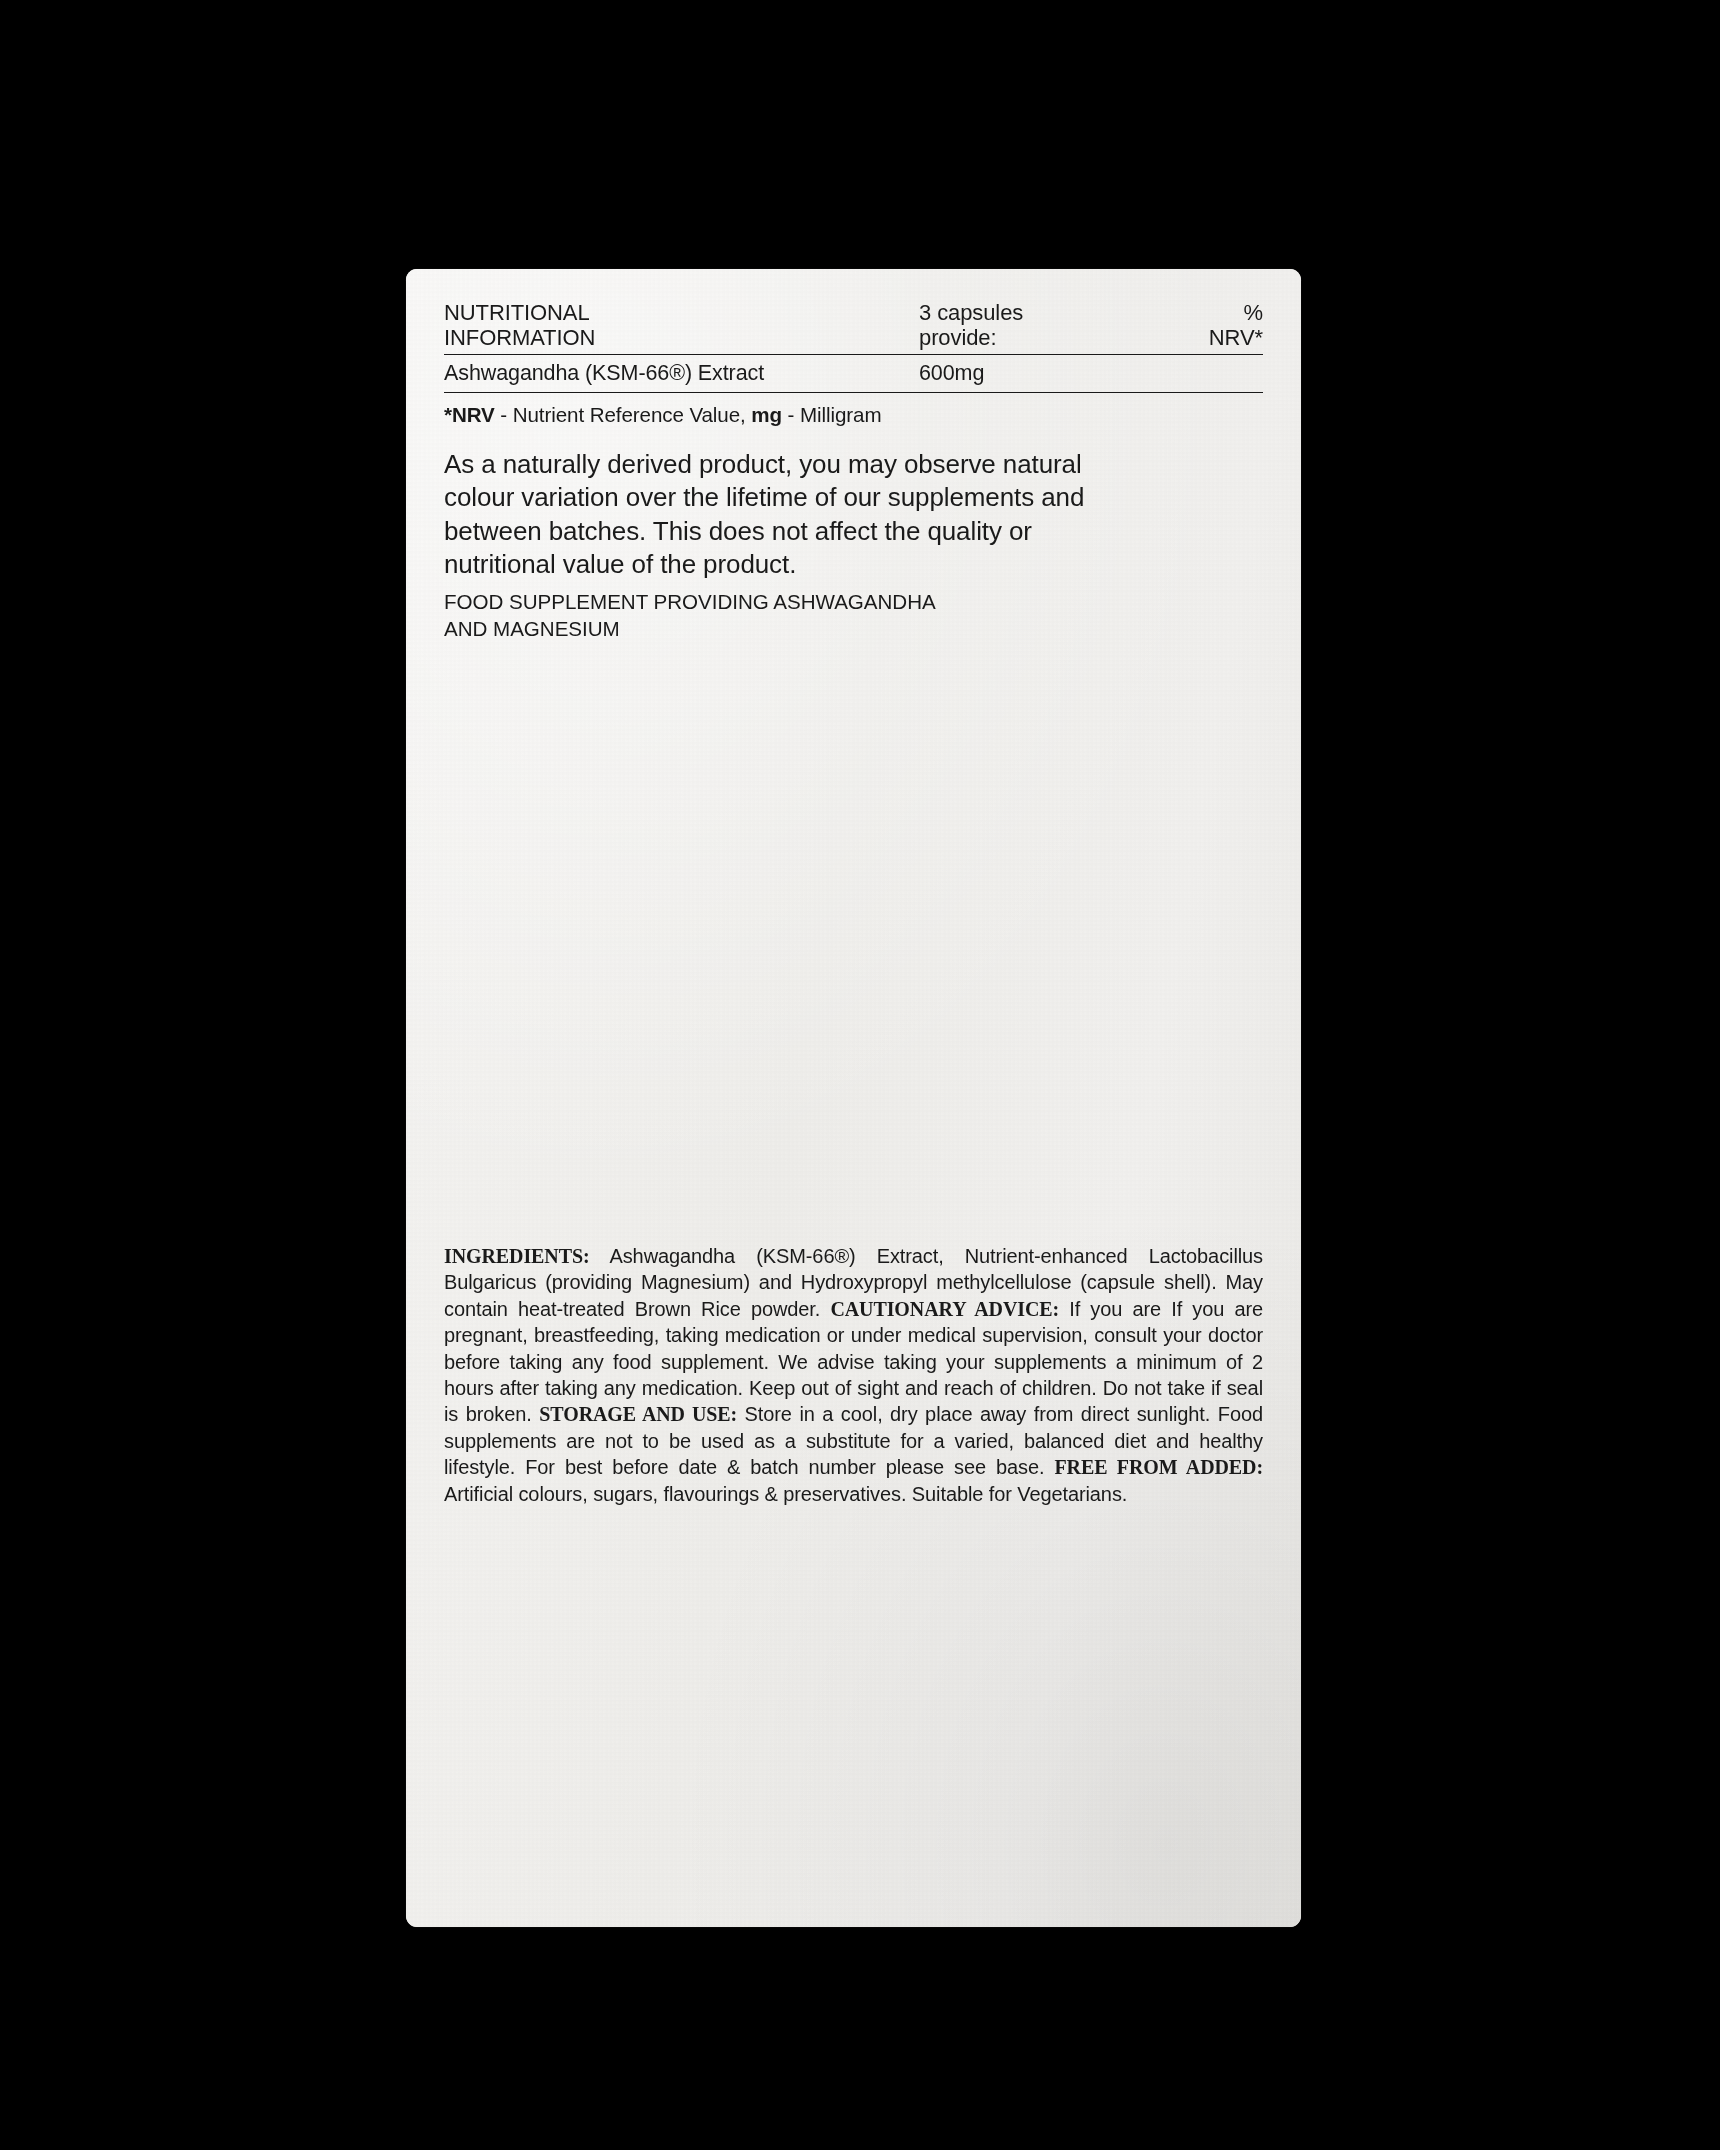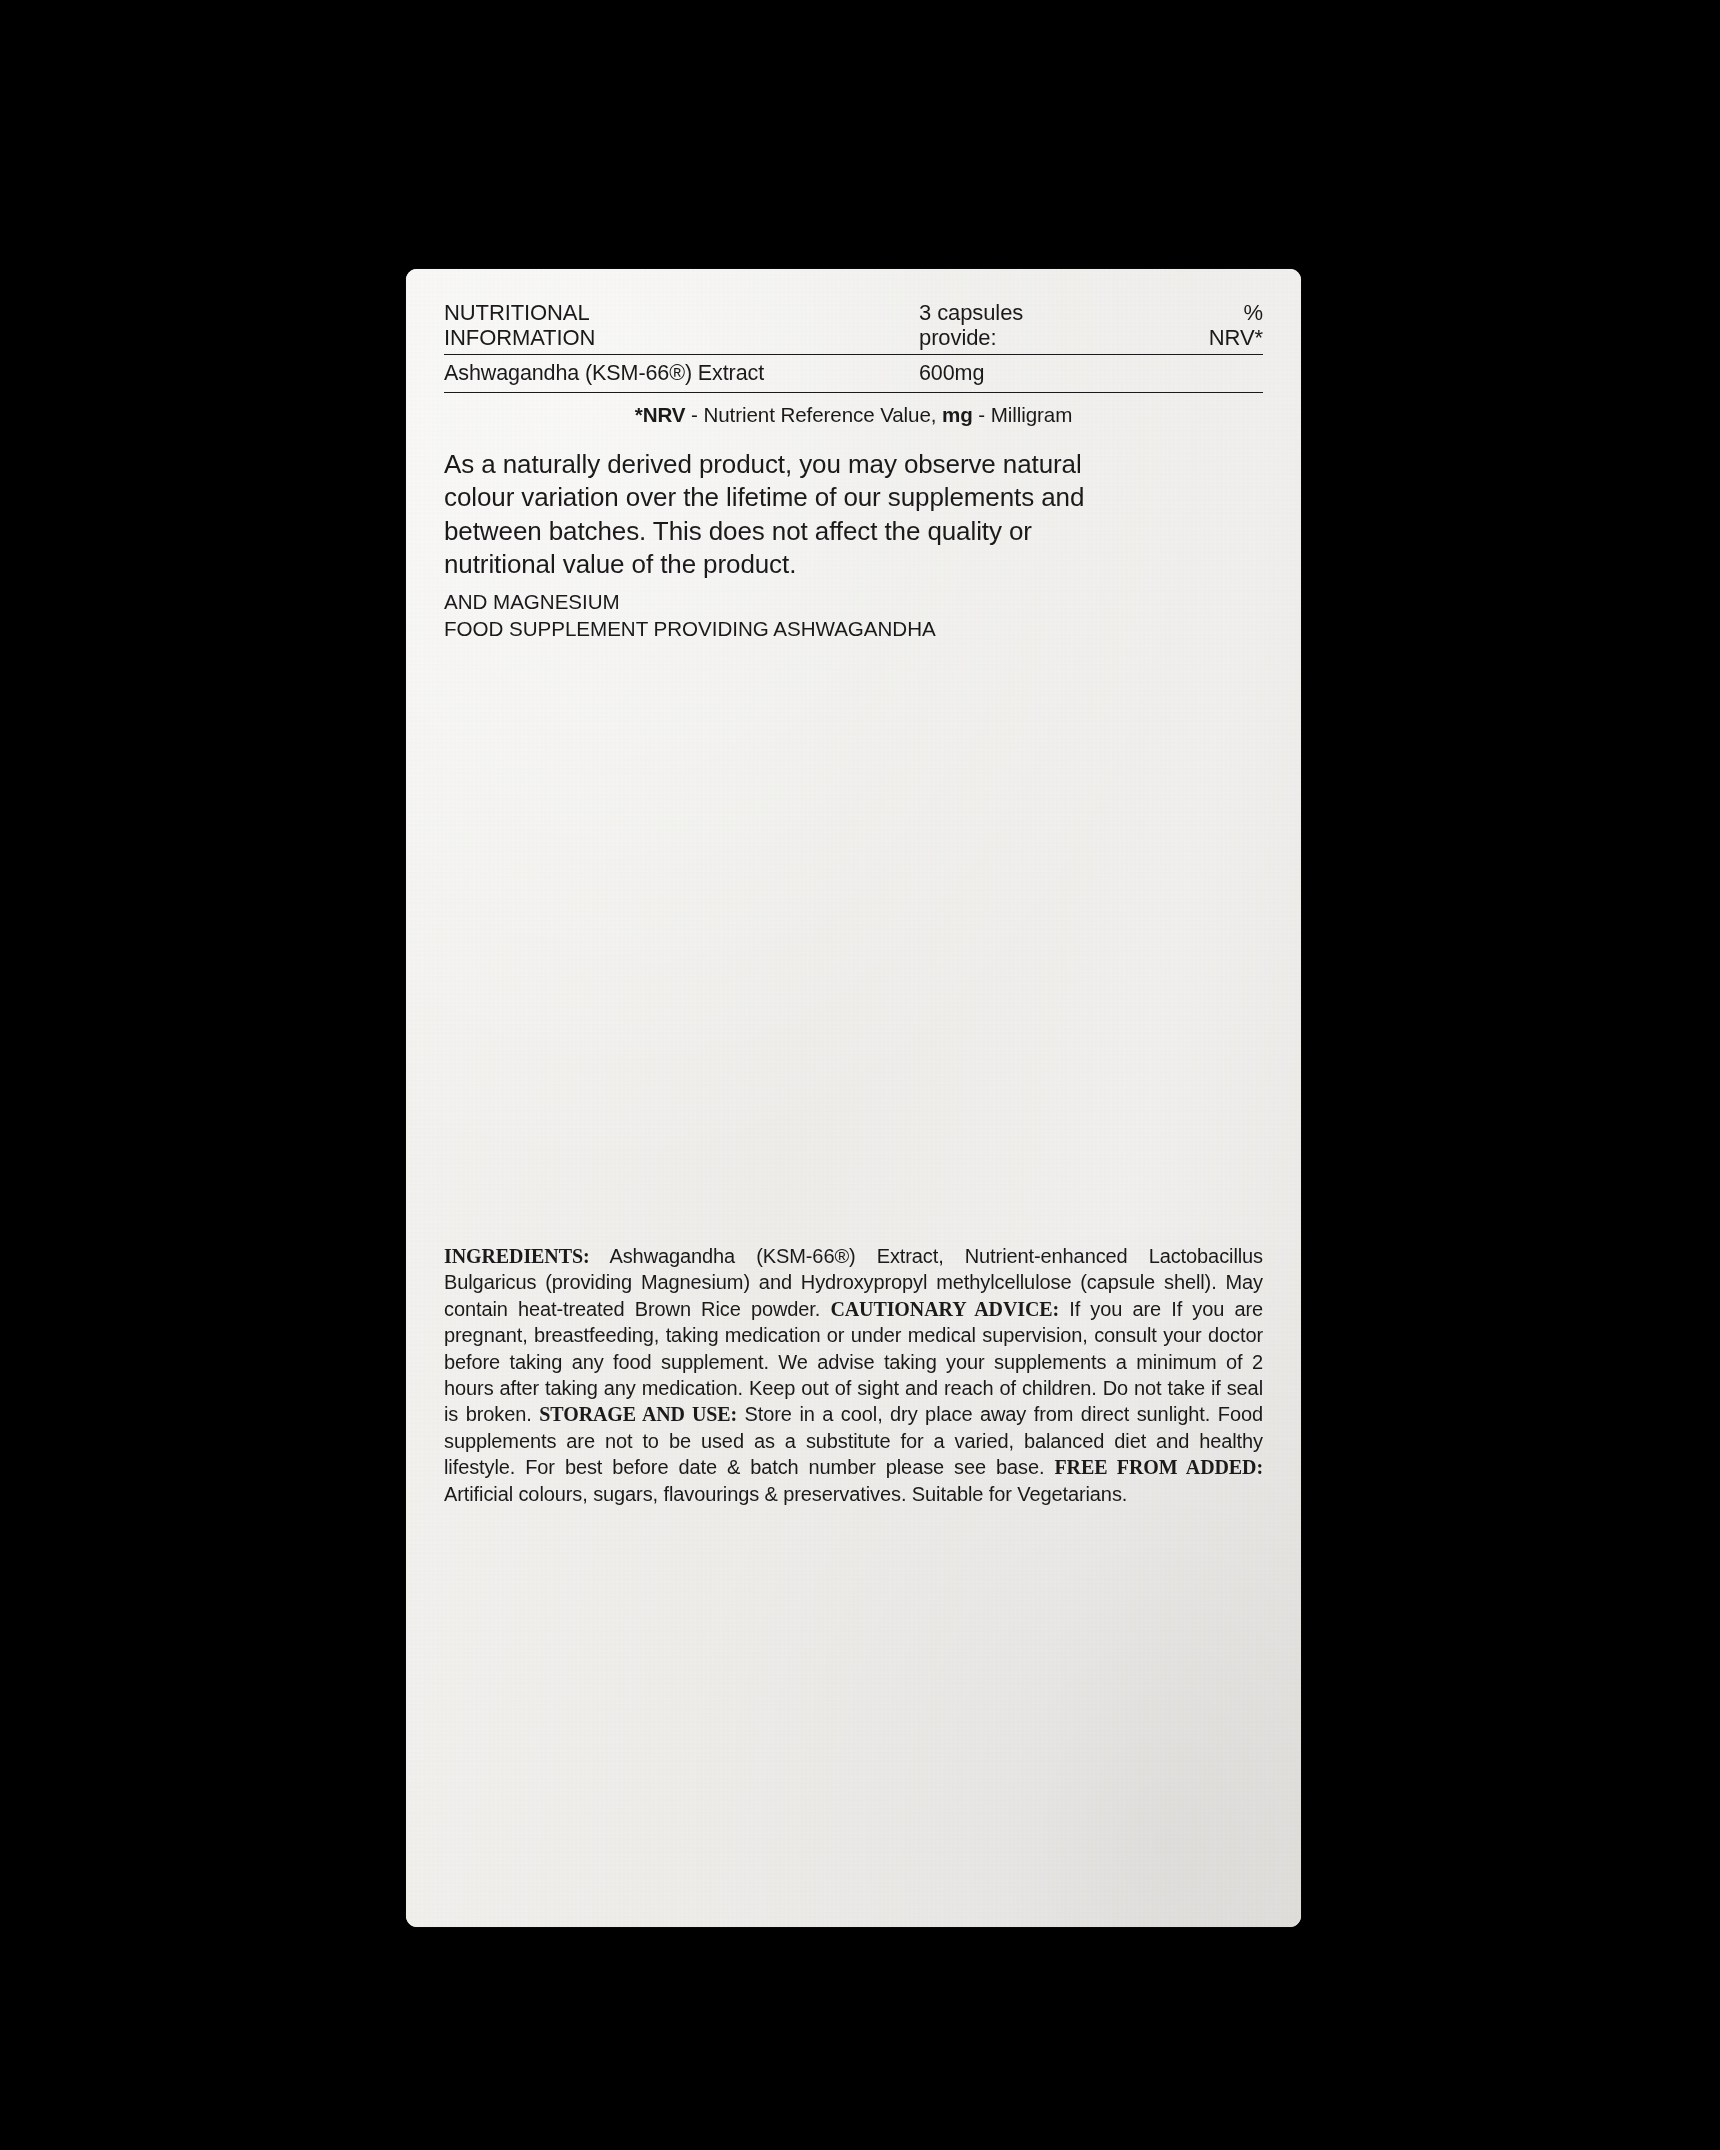--- a/index.html
+++ b/index.html
@@ -115,21 +115,20 @@
   }
   .nutri-row .c-name { flex: 0 0 475px; }
   .nutri-row .c-amt  { flex: 0 0 224px; }
   .nutri-row .c-nrv  { flex: 1 1 auto; text-align: right; }
 
   .nrv-note {
     margin-top: 9.5px;
     font-size: 20.6px;
     line-height: 1.2;
     letter-spacing: -0.1px;
-    text-align: center;
   }
   .nrv-note b { font-weight: 700; }
 
   
   .colour-note {
     position: absolute;
     left: 38px;
     top: 179px;
     width: 641px;
     font-size: 26px;
@@ -199,22 +198,22 @@
         </div>
 
         <div class="rule"></div>
 
         <div class="nrv-note"><b>*NRV</b><span> - Nutrient Reference Value, </span><b>mg</b><span> - Milligram</span></div>
       </div>
 
       <div class="colour-note">As a naturally derived product, you may observe natural colour variation over the lifetime of our supplements and between batches. This does not affect the quality or nutritional value of the product.</div>
 
       <div class="supp-statement">
+        <div>FOOD SUPPLEMENT PROVIDING ASHWAGANDHA</div>
         <div>AND MAGNESIUM</div>
-        <div>FOOD SUPPLEMENT PROVIDING ASHWAGANDHA</div>
       </div>
 
       <div class="legal"><b class="lead">INGREDIENTS:</b><span> Ashwagandha (KSM-66®) Extract, Nutrient-enhanced Lactobacillus Bulgaricus (providing Magnesium) and Hydroxypropyl methylcellulose (capsule shell). May contain heat-treated Brown Rice powder. </span><b>CAUTIONARY ADVICE:</b><span> If you are If you are pregnant, breastfeeding, taking medication or under medical supervision, consult your doctor before taking any food supplement. We advise taking your supplements a minimum of 2 hours after taking any medication. Keep out of sight and reach of children. Do not take if seal is broken. </span><b>STORAGE AND USE:</b><span> Store in a cool, dry place away from direct sunlight. Food supplements are not to be used as a substitute for a varied, balanced diet and healthy lifestyle. For best before date &amp; batch number please see base. </span><b>FREE FROM ADDED:</b><span> Artificial colours, sugars, flavourings &amp; preservatives. Suitable for Vegetarians.</span></div>
 
     </div>
   </div>
 
 </div>
 
 

